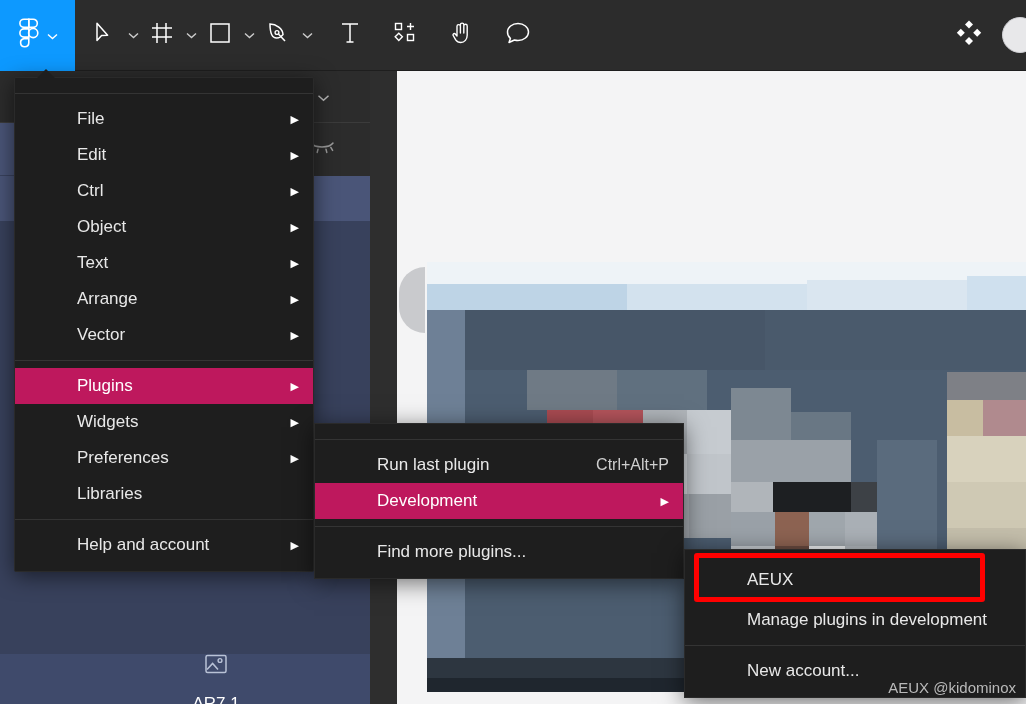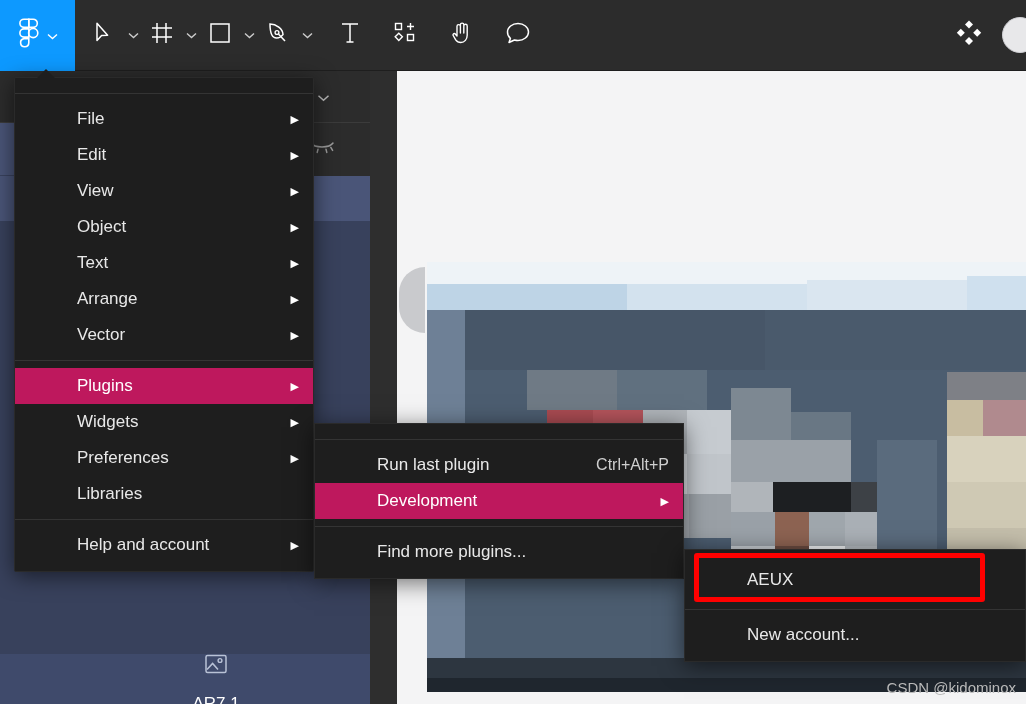--- a/index.html
+++ b/index.html
@@ -437,21 +437,21 @@
 
     <div class="mi">
       <span class="mi-label">File</span>
       <span class="mi-arrow">▶</span>
     </div>
     <div class="mi">
       <span class="mi-label">Edit</span>
       <span class="mi-arrow">▶</span>
     </div>
     <div class="mi">
-      <span class="mi-label">View</span>
+      <span class="mi-label">Ctrl</span>
       <span class="mi-arrow">▶</span>
     </div>
     <div class="mi">
       <span class="mi-label">Object</span>
       <span class="mi-arrow">▶</span>
     </div>
     <div class="mi">
       <span class="mi-label">Text</span>
       <span class="mi-arrow">▶</span>
     </div>
@@ -508,24 +508,27 @@
 
     <div class="mi">
       <span class="mi-label">Find more plugins...</span>
     </div>
   </div>
 
   <div class="menu menu-dev">
     <div class="mi" style="height:44px">
       <span class="mi-label">AEUX</span>
     </div>
+    <div class="mi">
+      <span class="mi-label">Manage plugins in development</span>
+    </div>
 
     <div class="sep"></div>
 
     <div class="mi">
       <span class="mi-label">New account...</span>
     </div>
   </div>
 
   <div class="redbox"></div>
-  <div class="watermark">CSDN @kidominox</div>
+  <div class="watermark">AEUX @kidominox</div>
 
 </div>
 
 </body></html>

